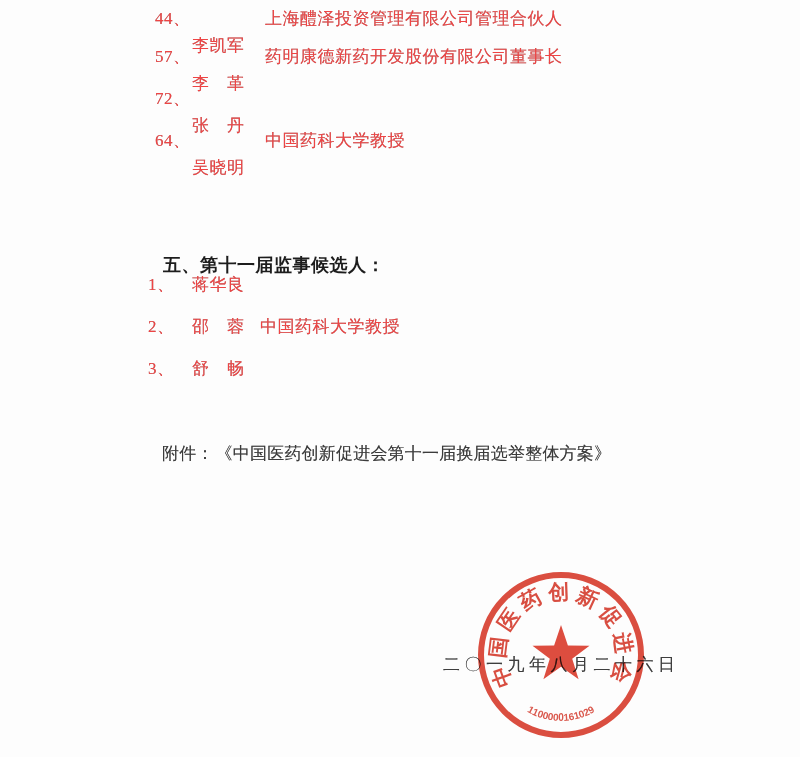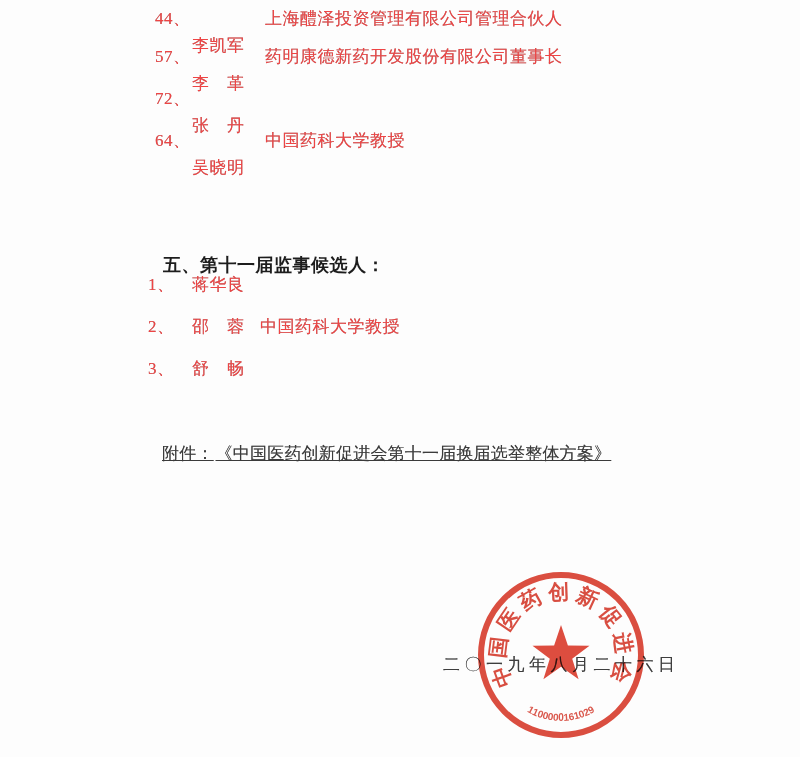--- a/index.html
+++ b/index.html
@@ -39,21 +39,20 @@
     margin-top:16px;
   }
   .attachment{
     position:absolute;
     left:162px;top:442px;
     font-size:17px;
     letter-spacing:0.2px;
     color:#3b3b3b;
     text-shadow:0 0 0.6px rgba(70,70,70,.55);
     white-space:nowrap;
-    text-decoration:underline;
   }
   .attachment .label{margin-right:2px;}
   .date-line{
     position:absolute;
     left:443px;top:653px;
     font-size:17px;
     letter-spacing:4.5px;
     color:#3e3e3e;
     text-shadow:0 0 0.6px rgba(70,70,70,.55);
     white-space:nowrap;

